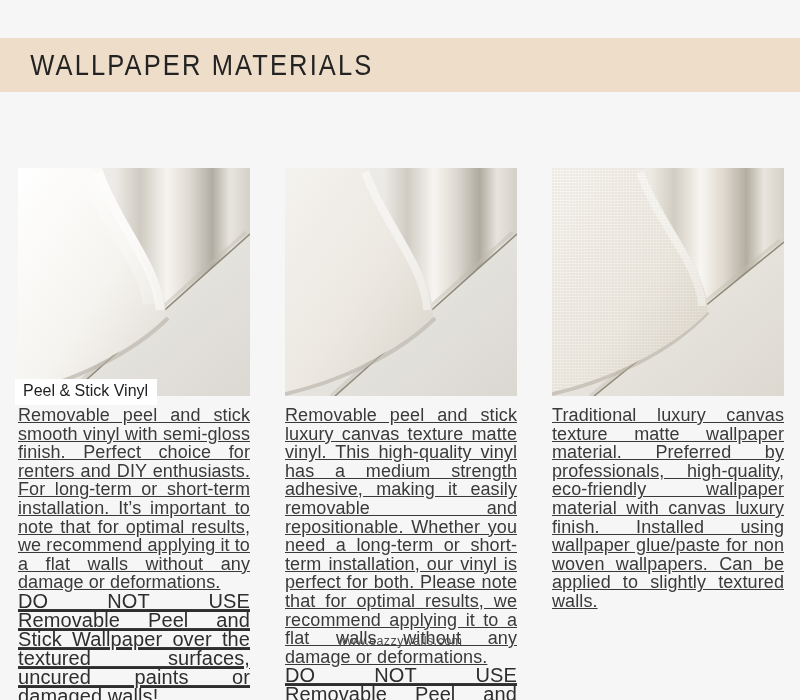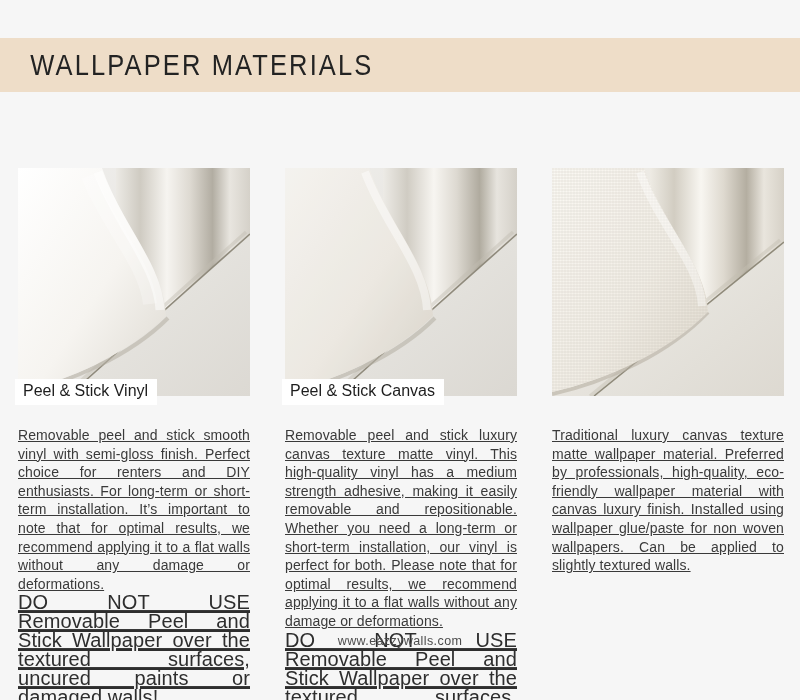--- a/index.html
+++ b/index.html
@@ -30,22 +30,22 @@
   }
   .photo svg{display:block;width:232px;height:228px;}
   .material-label{
     position:absolute;left:-3px;bottom:-9px;
     background:var(--label-bg,#ffffff);
     padding:3px 9px 5px 8px;
     font-size:16px;line-height:18px;color:#1d1d1d;
     white-space:nowrap;
   }
   .desc{
-    margin:30px 0 0;
-    font-size:14px;line-height:18.6px;
+    margin:10px 0 0;
+    font-size:18px;line-height:18.6px;
     text-align:justify;
     color:var(--body-text,#3a3a3a);
     letter-spacing:.1px;
   }
   .warning{
     margin:0;
     font-size:20px;line-height:19px;
     text-align:justify;
     text-decoration:underline;
     text-underline-offset:2px;
@@ -146,21 +146,20 @@
         <rect width="232" height="228" fill="url(#bgB)"></rect>
         <rect x="98" width="134" height="228" fill="url(#rollB)"></rect>
         <path d="M50 228 L232 66 L232 228 Z" fill="url(#floorB)"></path>
         <path d="M46 228 L228 64" stroke="#c2bdb1" stroke-width="3.5" opacity=".45" fill="none"></path>
         <path d="M50 228 L232 66" stroke="#8f8a7c" stroke-width="1.6" fill="none"></path>
         <path d="M150 150 C112 188 52 214 0 226" stroke="#b7b2a6" stroke-width="4" opacity=".6" fill="none"></path>
         <path d="M0 0 L84 0 C104 58 146 98 148 148 C110 186 52 212 0 224 Z" fill="url(#sheetB)"></path>
         <path d="M0 0 L84 0 C104 58 146 98 148 148 C110 186 52 212 0 224 Z" fill="url(#texB)"></path>
         <path d="M80 4 C100 58 140 98 142 142" fill="none" stroke="#ffffff" stroke-width="8" opacity=".45"></path>
       </svg>
-      <figcaption class="material-label">Peel &amp; Stick Canvas</figcaption>
     </figure>
     <p class="desc">Removable peel and stick luxury canvas texture matte vinyl. This high-quality vinyl has a medium strength adhesive, making it easily removable and repositionable. Whether you need a long-term or short-term installation, our vinyl is perfect for both. Please note that for optimal results, we recommend applying it to a flat walls without any damage or deformations.</p>
     <p class="warning">DO NOT USE Removable Peel and Stick Wallpaper over the textured surfaces, uncured paints or damaged walls!.</p>
   </section>
 
   <section class="col">
     <figure class="photo">
       <svg viewBox="0 0 232 228" preserveAspectRatio="none" role="img">
         <defs>
           <linearGradient id="bgC" x1="0" y1="0" x2="1" y2="1">

